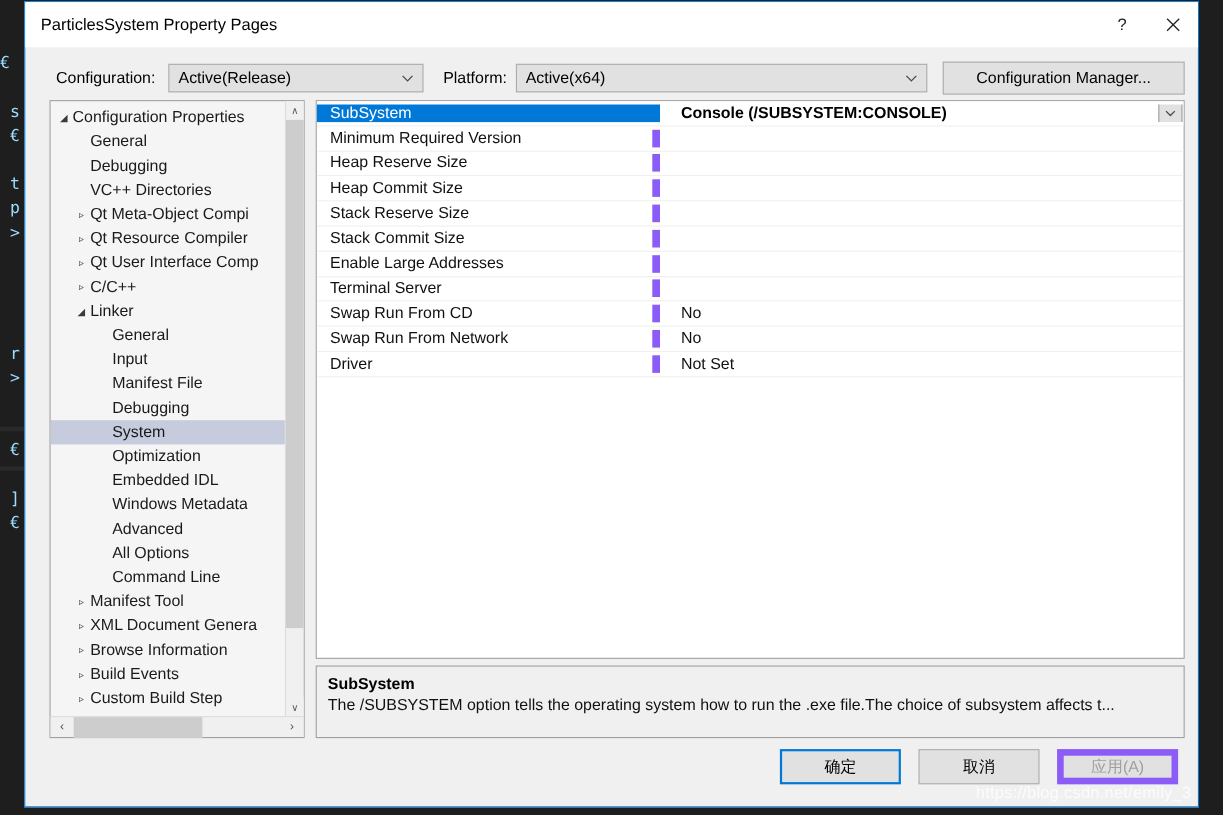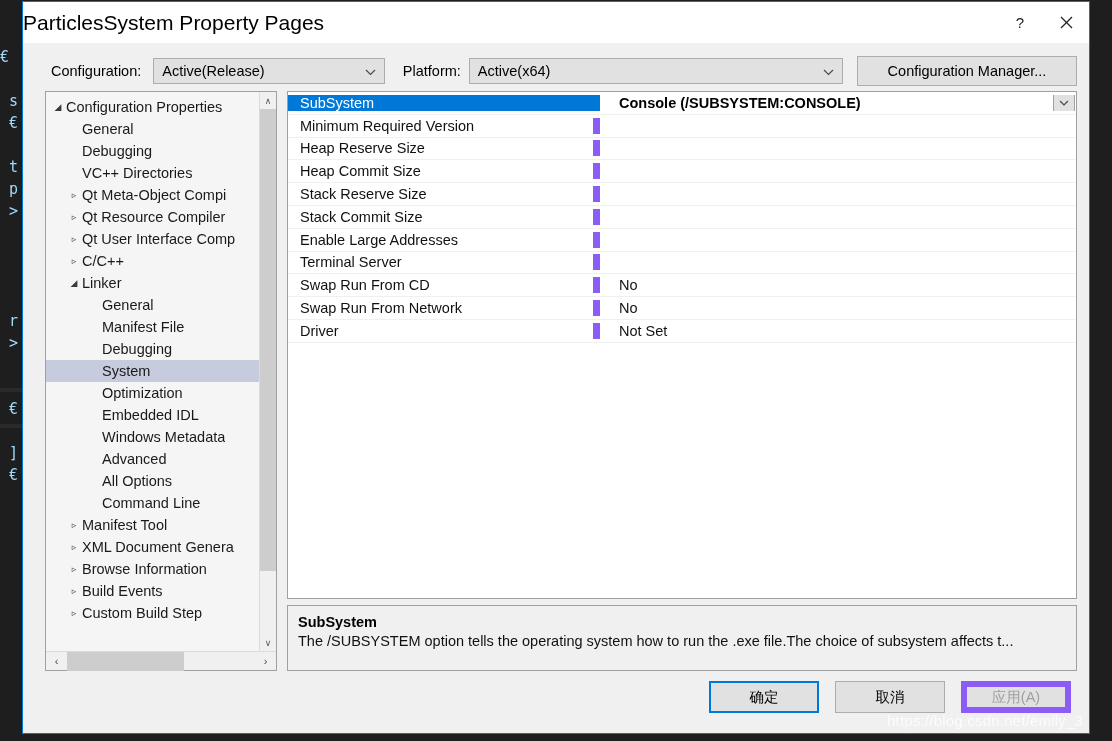--- a/index.html
+++ b/index.html
@@ -46,21 +46,22 @@
   }
 
   
   #titlebar {
     height: 41px;
     background: #ffffff;
     display: flex; align-items: center;
     flex: none;
   }
   #titlebar .title {
-    font-size: 21px; color: #000;
+    font-size: 15px; color: #000;
+    padding-left: 14px;
     flex: 1;
     white-space: nowrap;
   }
   .winbtn {
     width: 46px; height: 41px;
     display: flex; align-items: center; justify-content: center;
     font-size: 15px; color: #222;
     cursor: default;
   }
   .winbtn.close svg { display: block; }
@@ -415,20 +416,24 @@
             <div class="tnode d1">
               <span class="arrow">◢</span>
               <span class="lbl">Linker</span>
             </div>
             <div class="tnode d2">
               <span class="arrow"></span>
               <span class="lbl">General</span>
             </div>
             <div class="tnode d2">
               <span class="arrow"></span>
+              <span class="lbl">Input</span>
+            </div>
+            <div class="tnode d2">
+              <span class="arrow"></span>
               <span class="lbl">Manifest File</span>
             </div>
             <div class="tnode d2">
               <span class="arrow"></span>
               <span class="lbl">Debugging</span>
             </div>
             <div class="tnode d2 sel">
               <span class="arrow"></span>
               <span class="lbl">System</span>
             </div>

